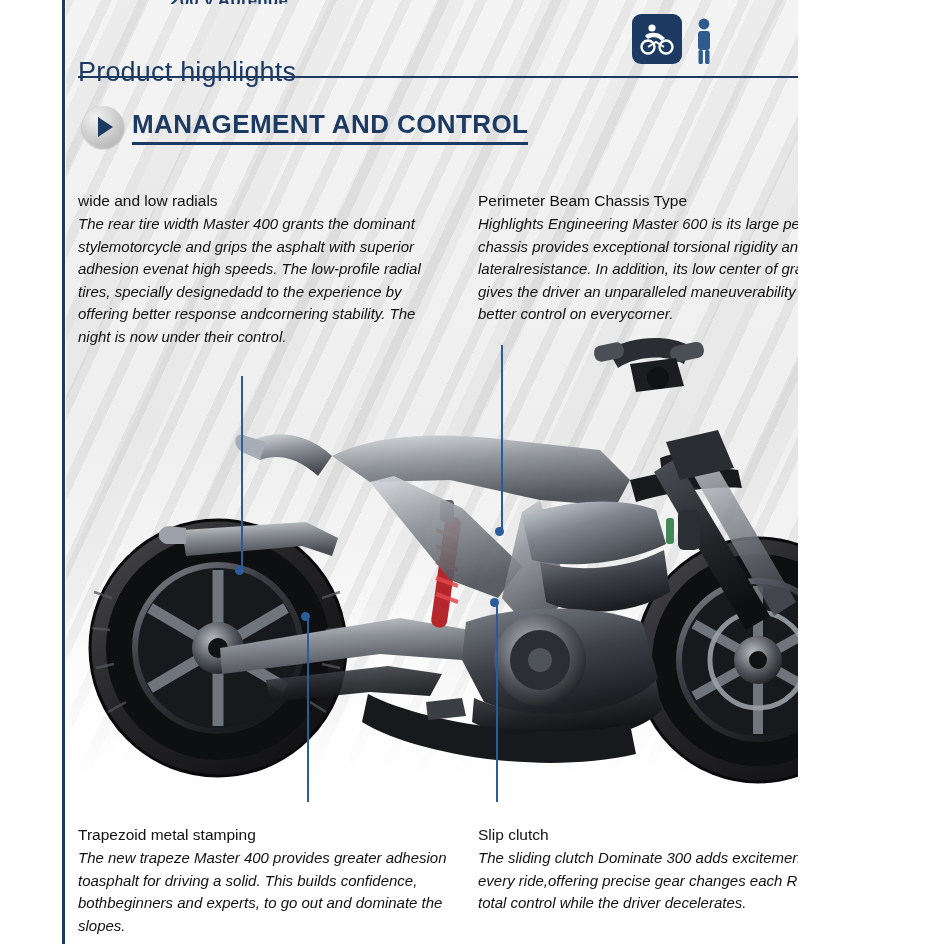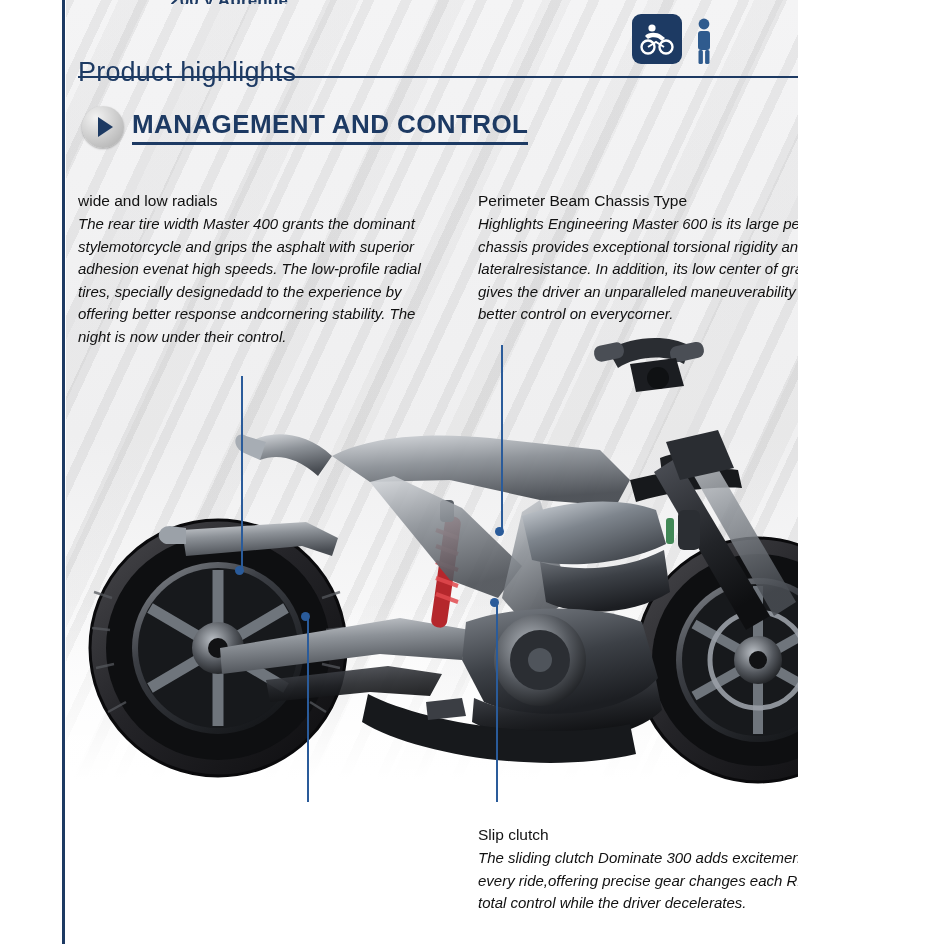--- a/index.html
+++ b/index.html
@@ -402,19 +402,23 @@
   <div class="feature" id="feature-1">
     <div class="f-title">wide and low radials</div>
     <div class="f-body">The rear tire width Master 400 grants the dominant stylemotorcycle and grips the asphalt with superior adhesion evenat high speeds. The low-profile radial tires, specially designedadd to the experience by offering better response andcornering stability. The night is now under their control.</div>
   </div>
 
   <div class="feature" id="feature-2">
     <div class="f-title">Perimeter Beam Chassis Type</div>
     <div class="f-body">Highlights Engineering Master 600 is its large perimeter chassis provides exceptional torsional rigidity and lateralresistance. In addition, its low center of gravity gives the driver an unparalleled maneuverability and better control on everycorner.</div>
   </div>
 
+  <div class="feature" id="feature-3">
+    <div class="f-title">Trapezoid metal stamping</div>
+    <div class="f-body">The new trapeze Master 400 provides greater adhesion toasphalt for driving a solid. This builds confidence, bothbeginners and experts, to go out and dominate the slopes.</div>
+  </div>
 
   <div class="feature" id="feature-4">
     <div class="f-title">Slip clutch</div>
     <div class="f-body">The sliding clutch Dominate 300 adds excitement to every ride,offering precise gear changes each RPM and total control while the driver decelerates.</div>
   </div>
 
 </div>
 
 </body></html>

